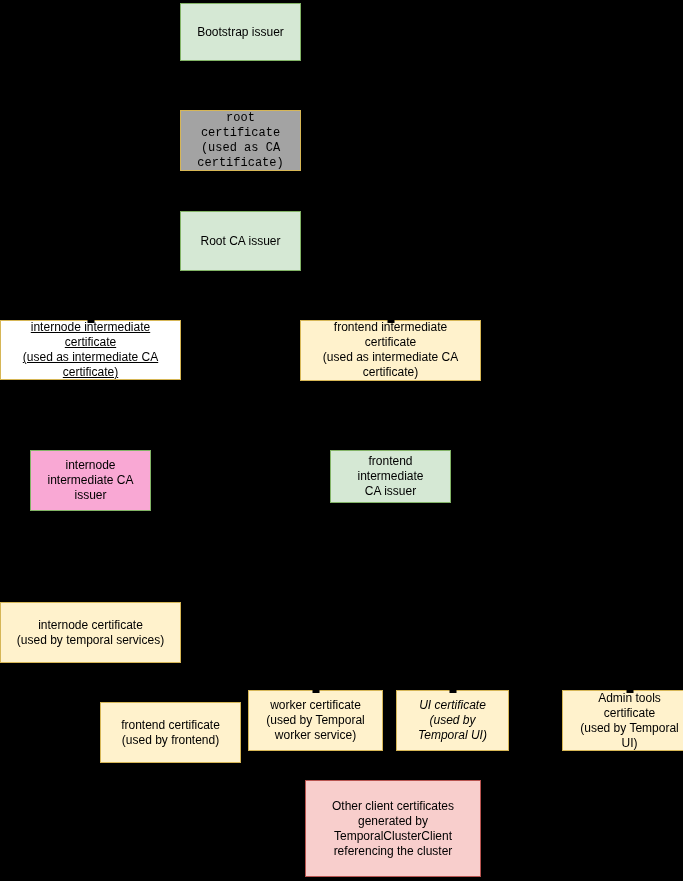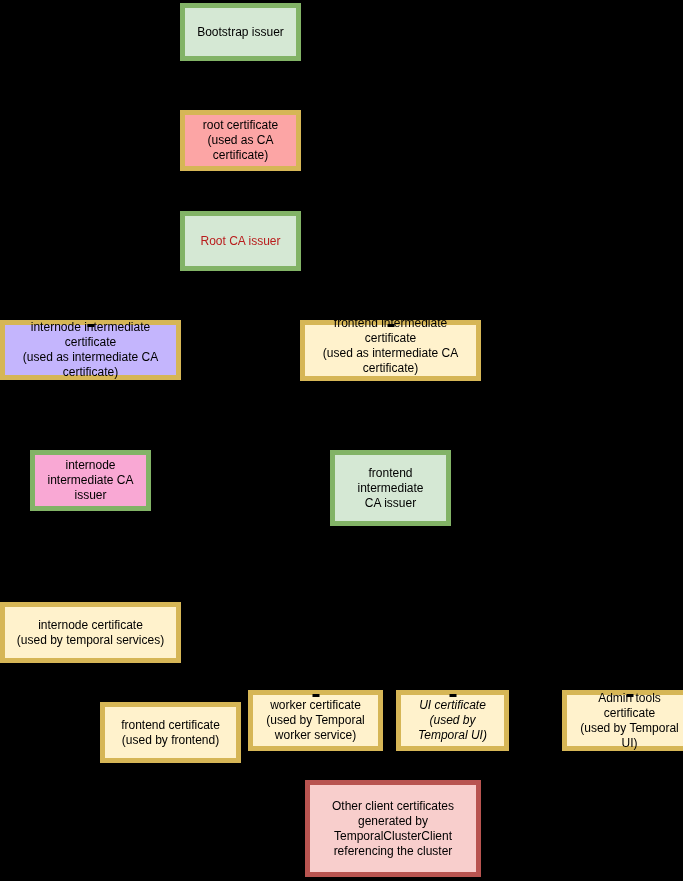--- a/index.html
+++ b/index.html
@@ -9,21 +9,21 @@
     overflow: hidden;
     font-family: "Liberation Sans", sans-serif;
   }
   .canvas {
     position: relative;
     width: 683px; height: 881px;
   }
   .node {
     position: absolute;
     box-sizing: border-box;
-    border: 5px solid #be185d;
+    border: 1px solid #be185d;
     display: flex;
     align-items: center;
     justify-content: center;
     text-align: center;
     font-size: 12px;
     line-height: 15px;
     color: #000;
     padding: 0 11px;
   }
   .node .label {
@@ -40,48 +40,48 @@
     width: 7px; height: 3px;
     background: #000;
   }
   
   #n-bootstrap   { left: 180px; top:   3px; width: 121px; height:  58px; }
   #n-rootcert    { left: 180px; top: 110px; width: 121px; height:  61px; }
   #n-rootca      { left: 180px; top: 211px; width: 121px; height:  60px; }
   #n-inter-int   { left:   0px; top: 320px; width: 181px; height:  60px; }
   #n-front-int   { left: 300px; top: 320px; width: 181px; height:  61px; }
   #n-inter-ca    { left:  30px; top: 450px; width: 121px; height:  61px; }
-  #n-front-ca    { left: 330px; top: 450px; width: 121px; height:  76px; }
+  #n-front-ca    { left: 330px; top: 450px; width: 121px; height:  53px; }
   #n-inter-cert  { left:   0px; top: 570px; width: 181px; height:  61px; margin-top: 32px; }
   #n-frontcert   { left: 100px; top: 690px; width: 141px; height:  61px; }
   #n-workercert  { left: 248px; top: 690px; width: 135px; height:  61px; }
   #n-uicert      { left: 396px; top: 690px; width: 113px; height:  61px; }
   #n-admincert   { left: 562px; top: 690px; width: 135px; height:  61px; }
   #n-otherclient { left: 305px; top: 780px; width: 176px; height:  97px; }
 </style>
 </head>
 <body style="background: rgb(0, 0, 0);">
 
 <div class="canvas">
 
   <div id="n-bootstrap" class="node issuer" style="background: rgb(213, 232, 212); border-color: rgb(130, 179, 102); color: rgb(0, 0, 0);">
     <span class="label">Bootstrap issuer</span>
   </div>
 
-  <div id="n-rootcert" class="node certificate" style="background: #fca5a5; border-color: rgb(214, 182, 86); color: rgb(0, 0, 0);">
+  <div id="n-rootcert" class="node certificate" style="background: #a3a3a3; border-color: rgb(214, 182, 86); color: rgb(0, 0, 0); font-family: Liberation Mono, monospace;">
     <span class="label">root certificate
 (used as CA
 certificate)</span>
   </div>
 
-  <div id="n-rootca" class="node issuer" style="background: rgb(213, 232, 212); border-color: rgb(130, 179, 102); color: #b91c1c;">
+  <div id="n-rootca" class="node issuer" style="background: rgb(213, 232, 212); border-color: rgb(130, 179, 102); color: #000000;">
     <span class="label">Root CA issuer</span>
   </div>
 
-  <div id="n-inter-int" class="node certificate" style="background: #c4b5fd; border-color: rgb(214, 182, 86); color: rgb(0, 0, 0);">
+  <div id="n-inter-int" class="node certificate" style="background: #ffffff; border-color: rgb(214, 182, 86); color: rgb(0, 0, 0); text-decoration: underline;">
     <span class="notch"></span>
     <span class="label">internode intermediate certificate
 (used as intermediate CA
 certificate)</span>
   </div>
 
   <div id="n-front-int" class="node certificate" style="background: rgb(255, 242, 204); border-color: rgb(214, 182, 86); color: rgb(0, 0, 0); align-items: flex-end;">
     <span class="notch"></span>
     <span class="label">frontend intermediate certificate
 (used as intermediate CA

